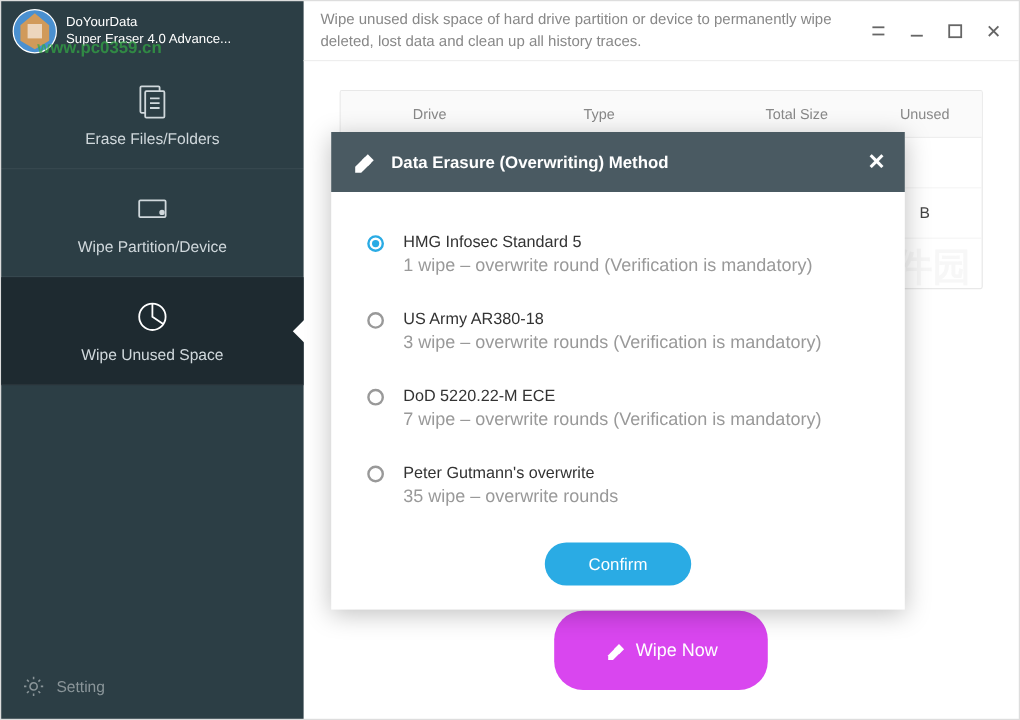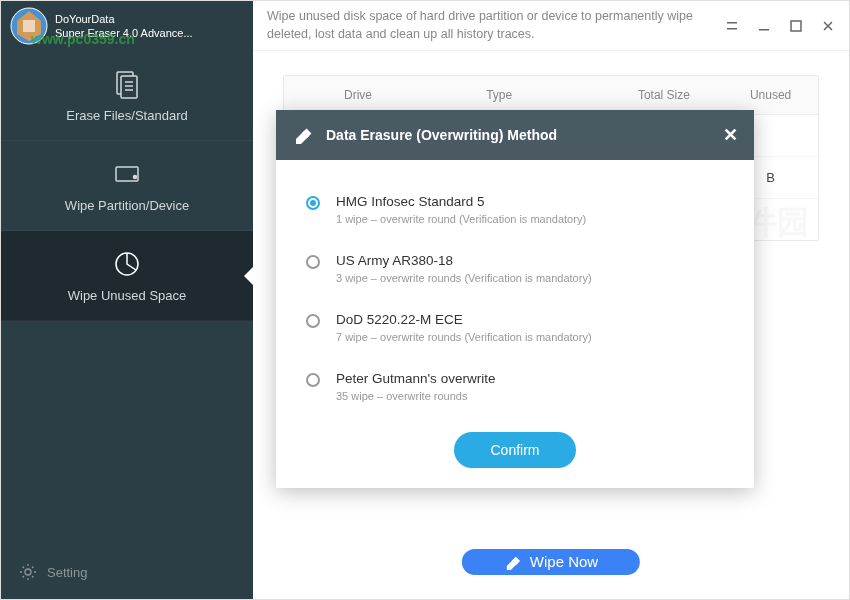--- a/index.html
+++ b/index.html
@@ -38,34 +38,34 @@
     .col-drive { flex: 1.2; padding-left: 10px; }
     .col-type { flex: 1; }
     .col-size { flex: 1; text-align: center; }
     .col-unused { flex: 0.8; text-align: center; }
     .table-row { display: flex; padding: 12px 0; font-size: 13px; color: #444; align-items: center; border-bottom: 1px solid #f5f5f5; }
     .table-row:last-child { border-bottom: none; }
     .radio { width: 14px; height: 14px; border: 2px solid #999; border-radius: 50%; display: inline-block; position: relative; }
     .radio.checked { border-color: #2aabe4; }
     .radio.checked::after { content: ''; position: absolute; top: 2px; left: 2px; width: 6px; height: 6px; background: #2aabe4; border-radius: 50%; }
     
-    .wipe-btn { position: absolute; bottom: 24px; left: 50%; transform: translateX(-50%); background: #3b82f6; color: white; border: none; padding: 4px 42px; border-radius: 24px; font-size: 15px; cursor: pointer; display: flex; gap: 8px; }
+    .wipe-btn { position: absolute; bottom: 24px; left: 50%; transform: translateX(-50%); background: #d946ef; color: white; border: none; padding: 24px 42px; border-radius: 24px; font-size: 15px; cursor: pointer; display: flex; align-items: center; gap: 8px; }
     .wipe-btn svg { width: 18px; height: 18px; }
     
     .modal { position: absolute; top: 110px; left: 276px; width: 478px; background: white; box-shadow: 0 4px 20px rgba(0,0,0,0.25); z-index: 100; }
     .modal-header { background: #4a5a62; color: white; padding: 14px 16px; display: flex; align-items: center; }
     .modal-header svg { width: 22px; height: 22px; margin-right: 12px; }
     .modal-title { flex: 1; font-size: 14px; font-weight: bold; }
     .modal-close { color: white; font-size: 18px; cursor: pointer; font-weight: bold; }
     .modal-body { padding: 20px 30px 20px; }
     .method-item { display: flex; align-items: flex-start; padding: 14px 0; }
     .method-radio { margin-right: 16px; margin-top: 2px; }
     .method-text { flex: 1; }
     .method-name { font-size: 13.5px; color: #333; margin-bottom: 4px; }
-    .method-desc { font-size: 11px; color: #999; }
+    .method-desc { font-size: 15px; color: #999; }
     .confirm-btn { display: block; margin: 16px auto 0; background: #2aabe4; color: white; border: none; padding: 10px 36px; border-radius: 20px; font-size: 14px; cursor: pointer; }
   </style>
 </head>
 <body>
 
 <div class="app">
   <div class="sidebar">
     <div class="logo-area">
       <div class="logo-icon">
         <svg viewBox="0 0 40 40">
@@ -84,21 +84,21 @@
     <div class="nav-item">
       <span class="nav-icon">
         <svg viewBox="0 0 32 32" fill="none" stroke="#d0d8dc" stroke-width="1.5">
             <rect x="6" y="4" width="16" height="22" rx="1"></rect>
             <rect x="10" y="8" width="16" height="22" rx="1" fill="#2c3e45"></rect>
             <line x1="14" y1="14" x2="22" y2="14"></line>
             <line x1="14" y1="18" x2="22" y2="18"></line>
             <line x1="14" y1="22" x2="22" y2="22"></line>
           </svg>
       </span>
-      <span class="nav-label">Erase Files/Standard</span>
+      <span class="nav-label">Erase Files/Folders</span>
     </div>
 
     <div class="nav-item">
       <span class="nav-icon">
         <svg viewBox="0 0 32 32" fill="none" stroke="#d0d8dc" stroke-width="1.5">
             <rect x="5" y="9" width="22" height="14" rx="1"></rect>
             <circle cx="24" cy="19" r="1.5" fill="#d0d8dc"></circle>
           </svg>
       </span>
       <span class="nav-label">Wipe Partition/Device</span>

